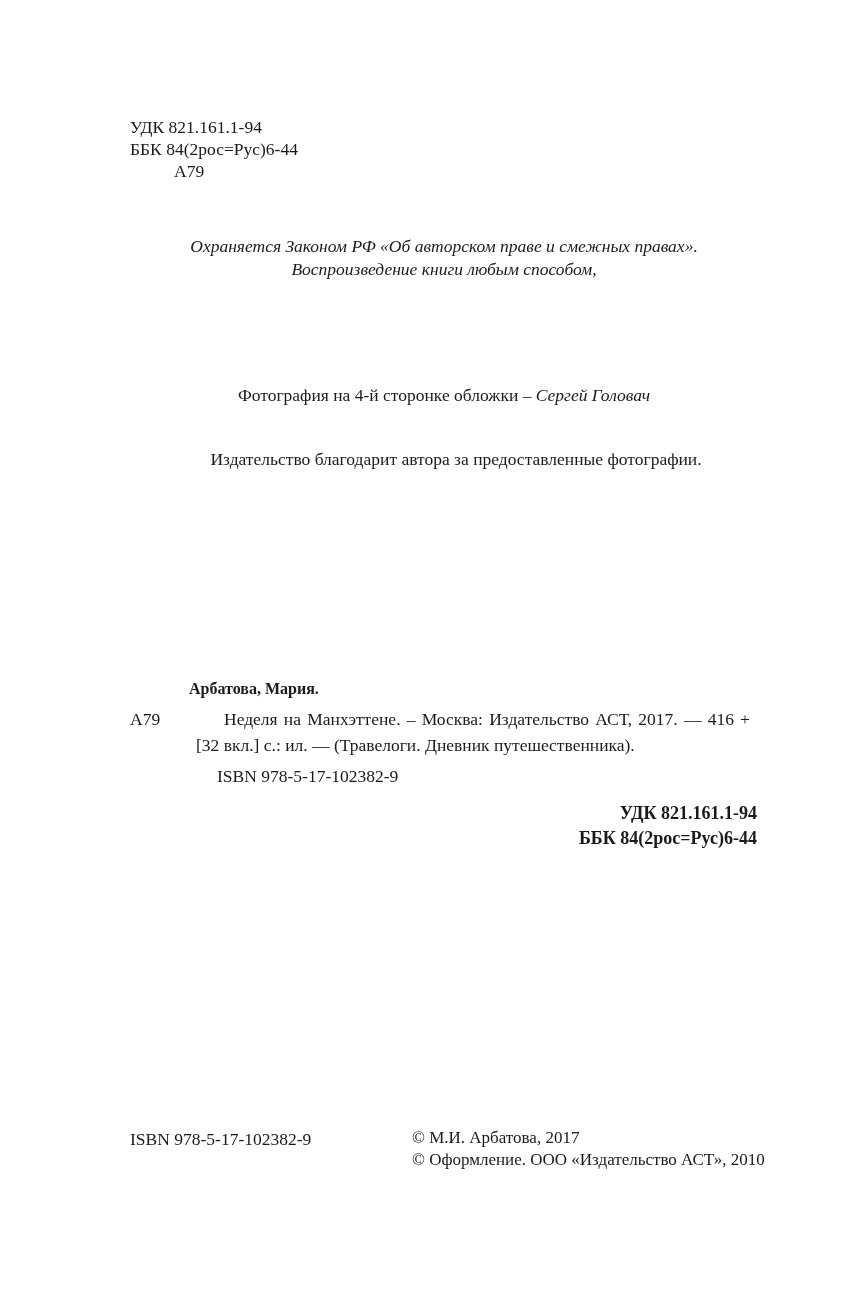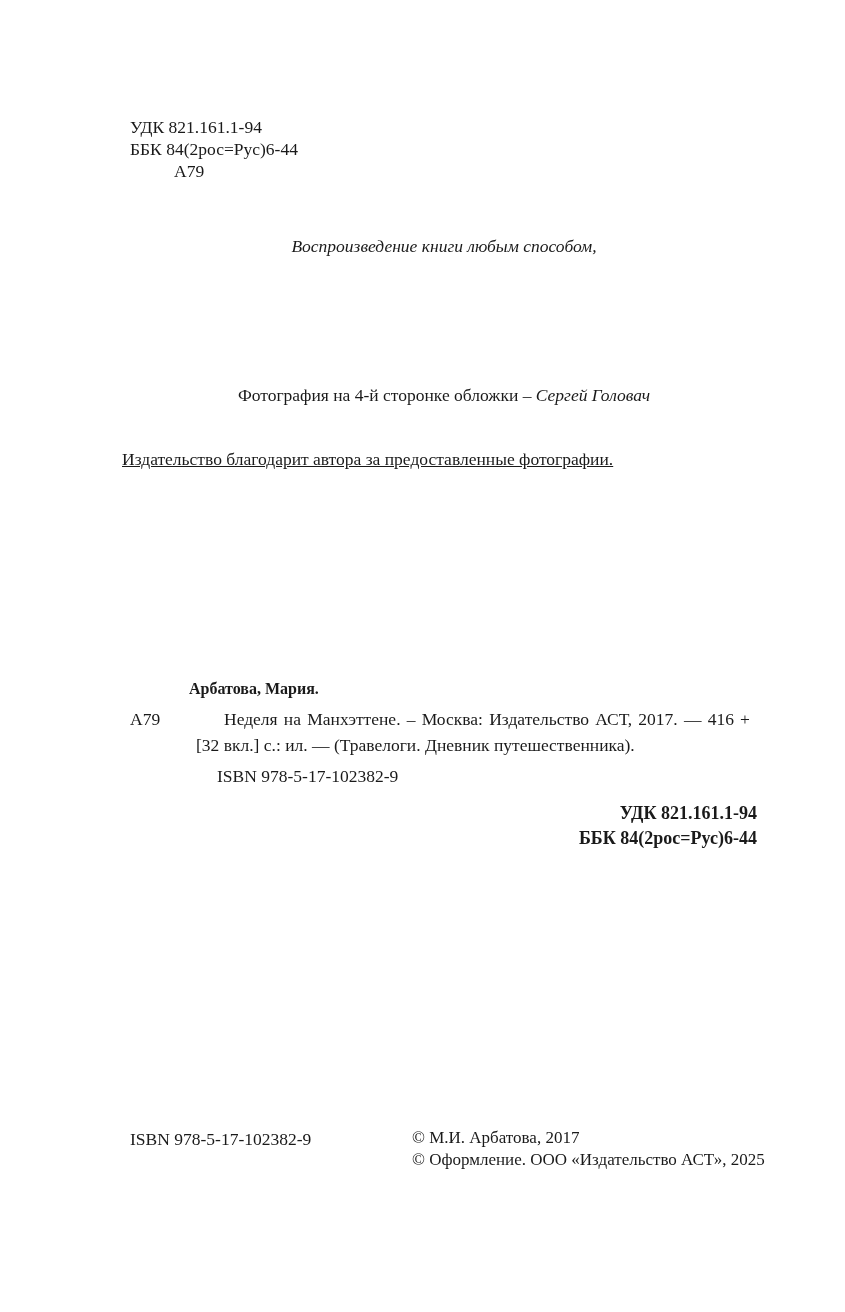--- a/index.html
+++ b/index.html
@@ -25,21 +25,21 @@
     .copyright-notice {
       left: 130px; width: 628px; top: 235px;
       text-align: center; font-style: italic;
       line-height: 22.5px;
     }
     .photo-credit {
       left: 130px; width: 628px; top: 384px; text-align: center;
     }
     .photo-credit .author { font-style: italic; }
     .thanks {
-      left: 122px; width: 628px; top: 448px; text-align: left; text-decoration: underline;
+      left: 142px; width: 628px; top: 448px; text-align: center;
     }
 
     .entry { left: 130px; width: 627px; top: 678px; }
     .entry .author-name {
       padding-left: 59px; font-weight: bold; font-size: 16px; height: 22px;
     }
     .entry .body-block { position: relative; padding-left: 59px; text-align: justify; line-height: 25.5px; }
     .entry .body-block p { margin: 7px; }
     .entry .a79 { position: absolute; left: 0; top: 0; }
     .entry .indent-p { text-indent: 28px; }
@@ -53,20 +53,21 @@
 </head>
 <body>
 
 <div class="abs top-codes">
   <div>УДК 821.161.1-94</div>
   <div>ББК 84(2рос=Рус)6-44</div>
   <div class="indent">А79</div>
 </div>
 
 <div class="abs copyright-notice">
+  <div>Охраняется Законом РФ «Об авторском праве и смежных правах».</div>
   <div>Воспроизведение книги любым способом,</div>
 </div>
 
 <div class="abs photo-credit"><span>Фотография на 4-й сторонке обложки – </span><span class="author">Сергей Головач</span></div>
 
 <div class="abs thanks">Издательство благодарит автора за предоставленные фотографии.</div>
 
 <div class="abs entry">
   <div class="author-name">Арбатова, Мария.</div>
   <div class="body-block">
@@ -77,14 +78,14 @@
   <div class="codes-right">
     <div>УДК 821.161.1-94</div>
     <div>ББК 84(2рос=Рус)6-44</div>
   </div>
 </div>
 
 <div class="abs bottom-isbn">ISBN 978-5-17-102382-9</div>
 
 <div class="abs bottom-copyrights">
   <div>© М.И. Арбатова, 2017</div>
-  <div>© Оформление. ООО «Издательство АСТ», 2025</div>
+  <div>© Оформление. ООО «Издательство АСТ», 2010</div>
 </div>
 
 </body></html>

